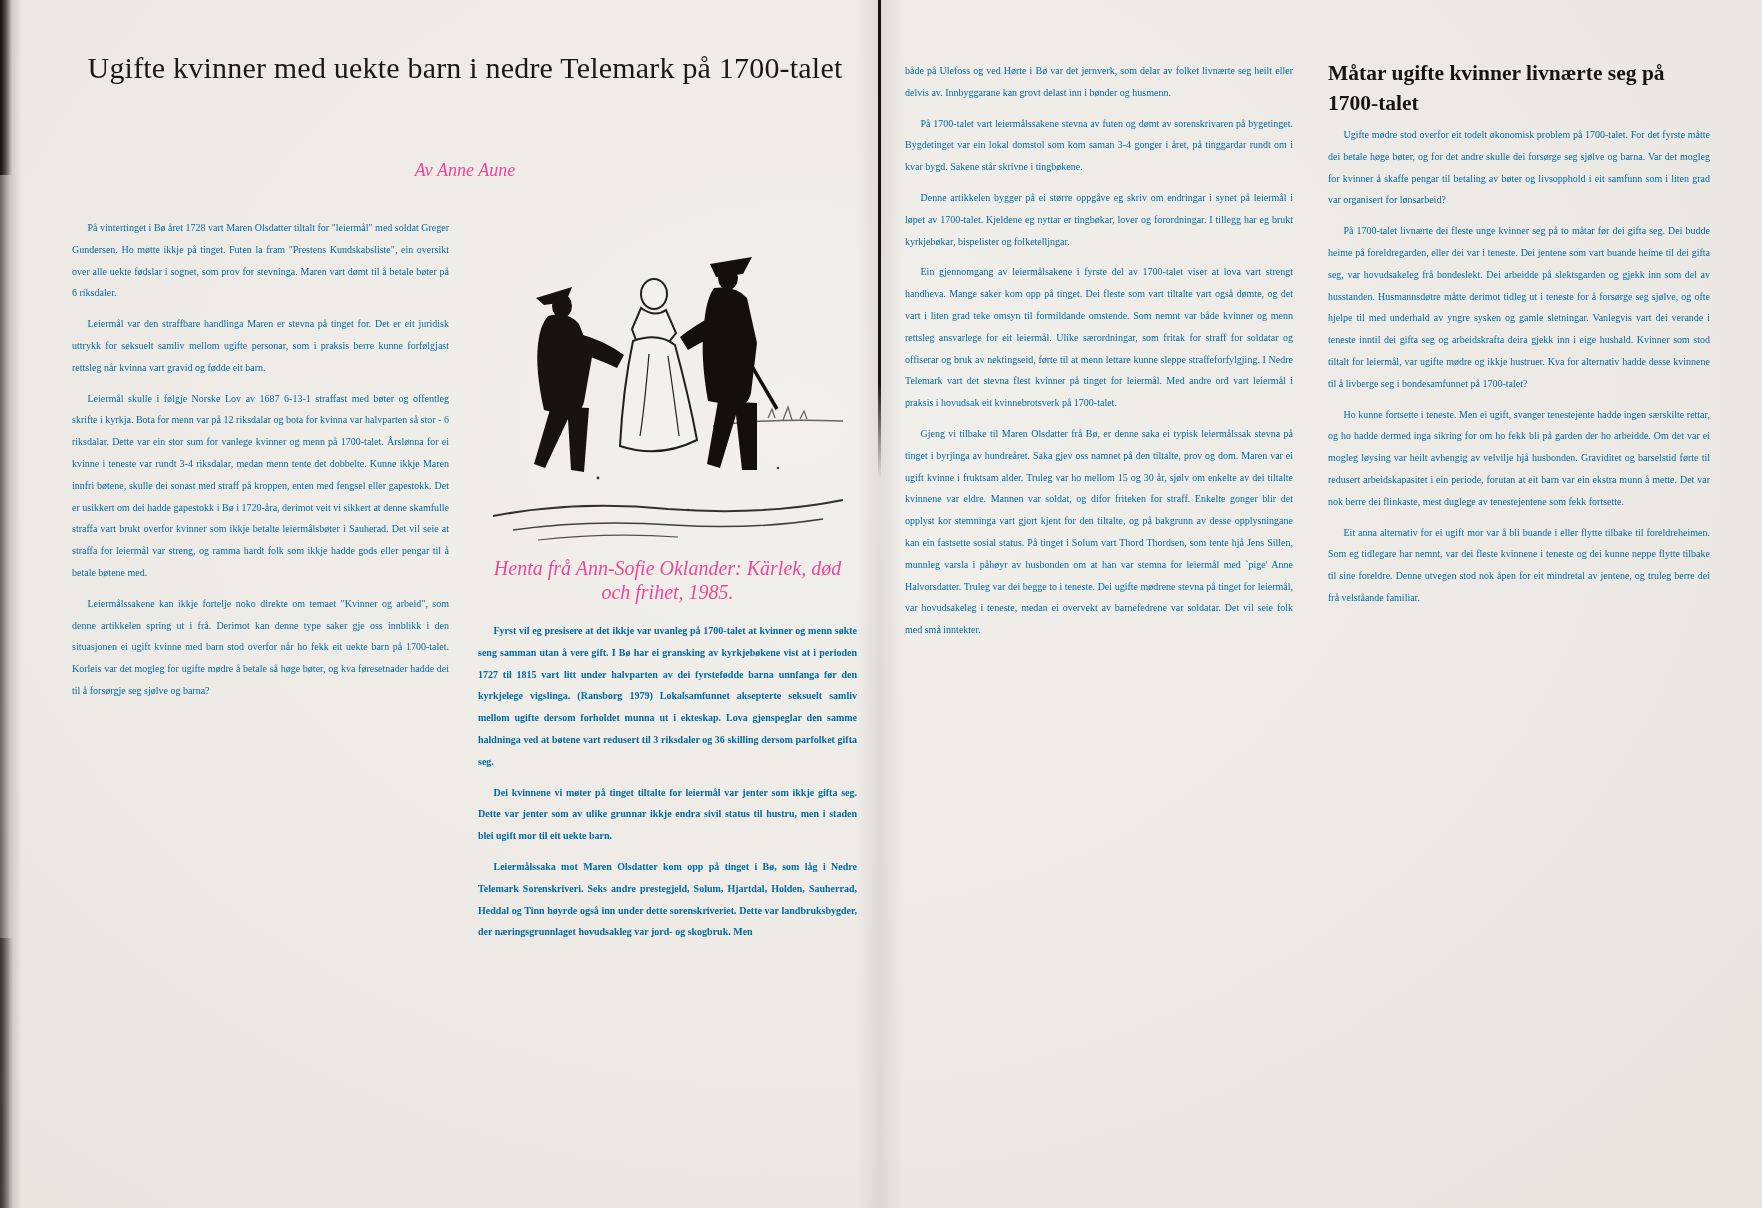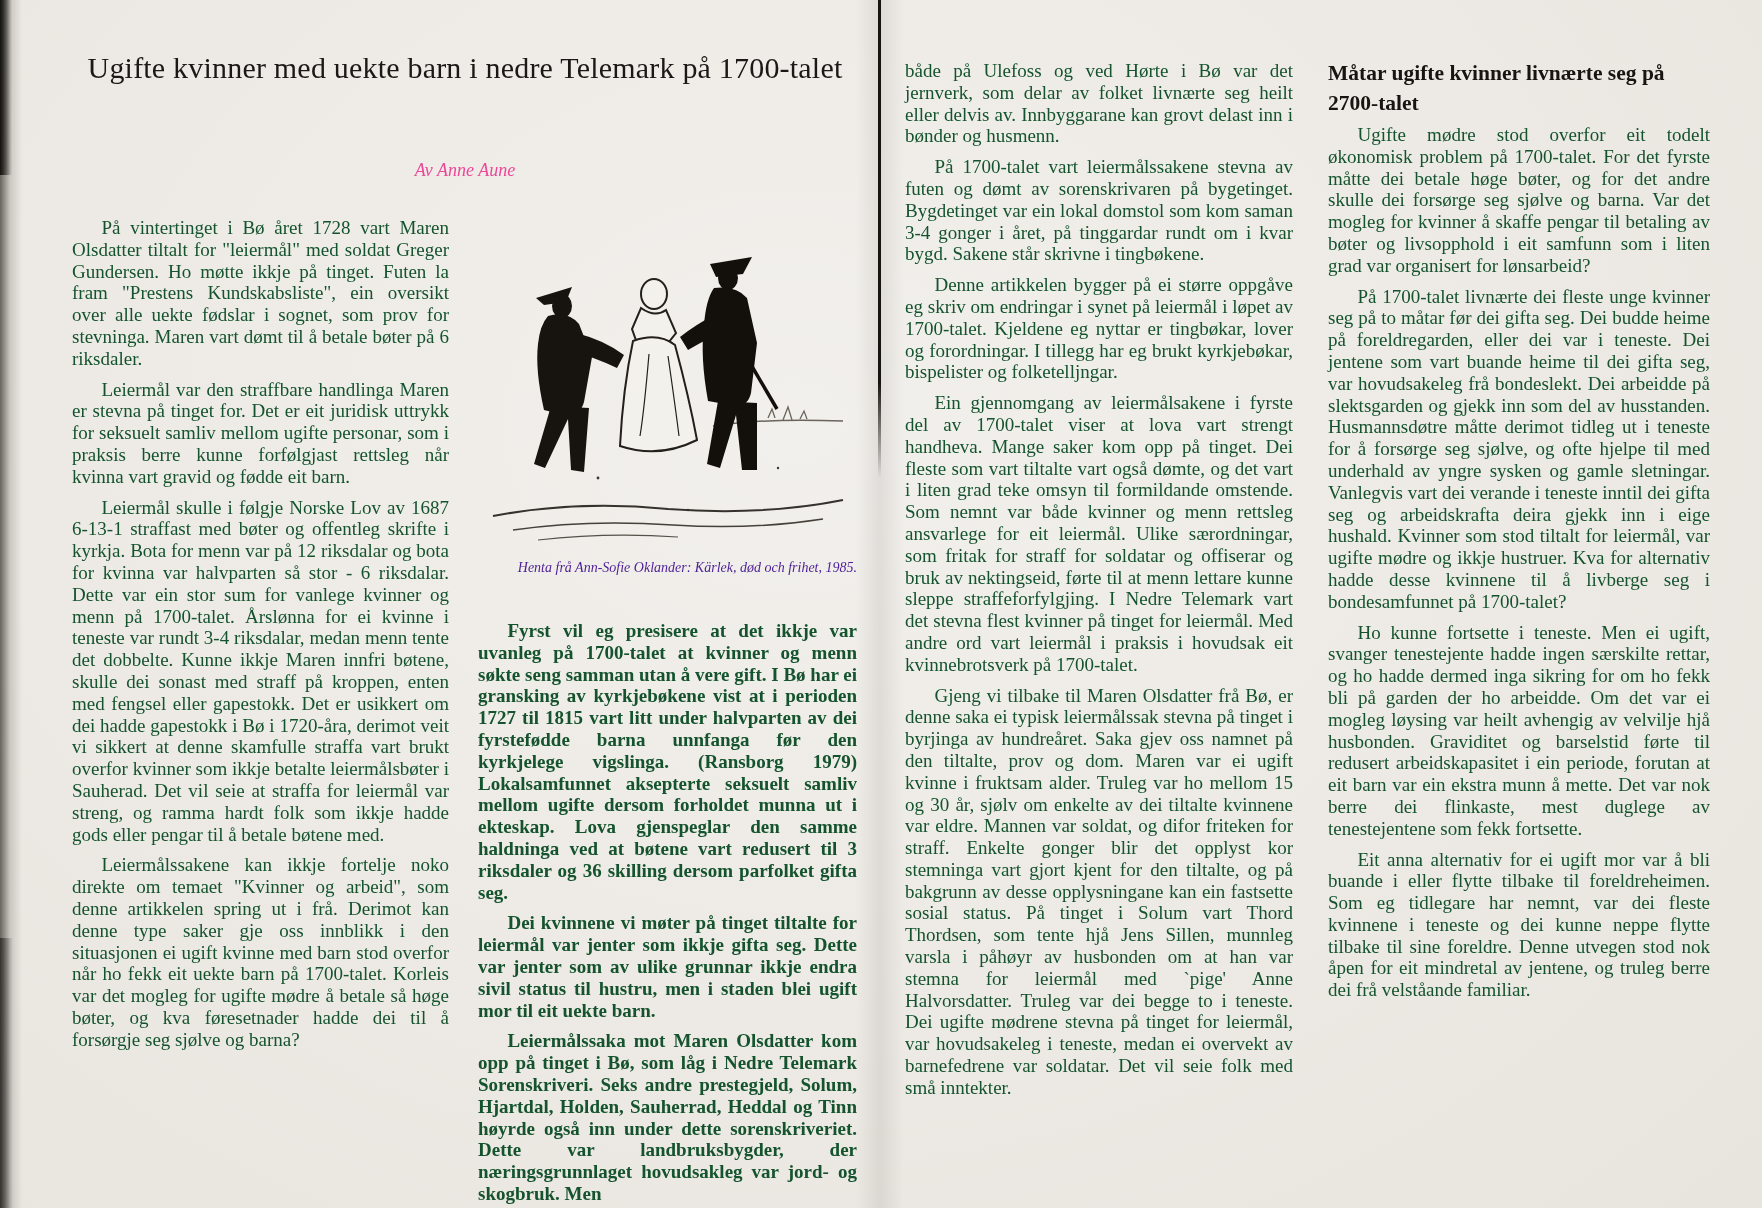--- a/index.html
+++ b/index.html
@@ -47,39 +47,39 @@
   .sec-heading {
     position: absolute; left: 1328px; top: 58px; width: 382px;
     font-weight: bold; font-size: 21.5px; line-height: 30px;
     color: #171512; text-align: left;
   }
 
   
   .col {
     position: absolute;
     text-align: justify;
-    font-size: 19px; line-height: 21.8px;
-    color: #14532d;
+    font-size: 10px; line-height: 21.8px;
+    color: #0369a1;
   }
   .col p { margin: 0; text-indent: 1.55em; }
   .col p + p { margin-top: 9px; }
   .col1 { left: 72px;  top: 217px; width: 377px; }
   .col2-text { left: 478px; top: 620px; width: 379px; font-weight: bold; }
   .col3 { left: 905px; top: 60px;  width: 388px; }
   .col3 p:first-child { text-indent: 0; }
   .col4 { left: 1328px; top: 124px; width: 382px; }
 
   
   .illustration {
     position: absolute; left: 478px; top: 218px; width: 379px; height: 330px;
   }
   .caption {
     position: absolute; left: 478px; top: 556px; width: 379px;
-    font-style: italic; font-size: 14px; line-height: 24px; color: #4c1d95;
-    text-align: right;
+    font-style: italic; font-size: 20px; line-height: 24px; color: #ec4899;
+    text-align: center;
   }
 </style>
 </head>
 <body>
 
 <div class="spread">
 
   <div class="edge-strip"></div>
   <div class="edge-dark-top"></div>
   <div class="edge-dark-bottom"></div>
@@ -144,21 +144,21 @@
     </div>
 
   <div class="col col3">
       <p>både på Ulefoss og ved Hørte i Bø var det jernverk, som delar av folket livnærte seg heilt eller delvis av. Innbyggarane kan grovt delast inn i bønder og husmenn.</p>
       <p>På 1700-talet vart leiermålssakene stevna av futen og dømt av sorenskrivaren på bygetinget. Bygdetinget var ein lokal domstol som kom saman 3-4 gonger i året, på tinggardar rundt om i kvar bygd. Sakene står skrivne i tingbøkene.</p>
       <p>Denne artikkelen bygger på ei større oppgåve eg skriv om endringar i synet på leiermål i løpet av 1700-talet. Kjeldene eg nyttar er tingbøkar, lover og forordningar. I tillegg har eg brukt kyrkjebøkar, bispelister og folketelljngar.</p>
       <p>Ein gjennomgang av leiermålsakene i fyrste del av 1700-talet viser at lova vart strengt handheva. Mange saker kom opp på tinget. Dei fleste som vart tiltalte vart også dømte, og det vart i liten grad teke omsyn til formildande omstende. Som nemnt var både kvinner og menn rettsleg ansvarlege for eit leiermål. Ulike særordningar, som fritak for straff for soldatar og offiserar og bruk av nektingseid, førte til at menn lettare kunne sleppe straffeforfylgjing. I Nedre Telemark vart det stevna flest kvinner på tinget for leiermål. Med andre ord vart leiermål i praksis i hovudsak eit kvinnebrotsverk på 1700-talet.</p>
       <p>Gjeng vi tilbake til Maren Olsdatter frå Bø, er denne saka ei typisk leiermålssak stevna på tinget i byrjinga av hundreåret. Saka gjev oss namnet på den tiltalte, prov og dom. Maren var ei ugift kvinne i fruktsam alder. Truleg var ho mellom 15 og 30 år, sjølv om enkelte av dei tiltalte kvinnene var eldre. Mannen var soldat, og difor friteken for straff. Enkelte gonger blir det opplyst kor stemninga vart gjort kjent for den tiltalte, og på bakgrunn av desse opplysningane kan ein fastsette sosial status. På tinget i Solum vart Thord Thordsen, som tente hjå Jens Sillen, munnleg varsla i påhøyr av husbonden om at han var stemna for leiermål med `pige' Anne Halvorsdatter. Truleg var dei begge to i teneste. Dei ugifte mødrene stevna på tinget for leiermål, var hovudsakeleg i teneste, medan ei overvekt av barnefedrene var soldatar. Det vil seie folk med små inntekter.</p>
     </div>
 
-  <h2 class="sec-heading" style="margin:0;">Måtar ugifte kvinner livnærte seg på 2700-talet</h2>
+  <h2 class="sec-heading" style="margin:0;">Måtar ugifte kvinner livnærte seg på 1700-talet</h2>
   <div class="col col4">
       <p>Ugifte mødre stod overfor eit todelt økonomisk problem på 1700-talet. For det fyrste måtte dei betale høge bøter, og for det andre skulle dei forsørge seg sjølve og barna. Var det mogleg for kvinner å skaffe pengar til betaling av bøter og livsopphold i eit samfunn som i liten grad var organisert for lønsarbeid?</p>
       <p>På 1700-talet livnærte dei fleste unge kvinner seg på to måtar før dei gifta seg. Dei budde heime på foreldregarden, eller dei var i teneste. Dei jentene som vart buande heime til dei gifta seg, var hovudsakeleg frå bondeslekt. Dei arbeidde på slektsgarden og gjekk inn som del av husstanden. Husmannsdøtre måtte derimot tidleg ut i teneste for å forsørge seg sjølve, og ofte hjelpe til med underhald av yngre sysken og gamle sletningar. Vanlegvis vart dei verande i teneste inntil dei gifta seg og arbeidskrafta deira gjekk inn i eige hushald. Kvinner som stod tiltalt for leiermål, var ugifte mødre og ikkje hustruer. Kva for alternativ hadde desse kvinnene til å livberge seg i bondesamfunnet på 1700-talet?</p>
       <p>Ho kunne fortsette i teneste. Men ei ugift, svanger tenestejente hadde ingen særskilte rettar, og ho hadde dermed inga sikring for om ho fekk bli på garden der ho arbeidde. Om det var ei mogleg løysing var heilt avhengig av velvilje hjå husbonden. Graviditet og barselstid førte til redusert arbeidskapasitet i ein periode, forutan at eit barn var ein ekstra munn å mette. Det var nok berre dei flinkaste, mest duglege av tenestejentene som fekk fortsette.</p>
       <p>Eit anna alternativ for ei ugift mor var å bli buande i eller flytte tilbake til foreldreheimen. Som eg tidlegare har nemnt, var dei fleste kvinnene i teneste og dei kunne neppe flytte tilbake til sine foreldre. Denne utvegen stod nok åpen for eit mindretal av jentene, og truleg berre dei frå velståande familiar.</p>
     </div>
 
 </div>
 
 </body></html>

